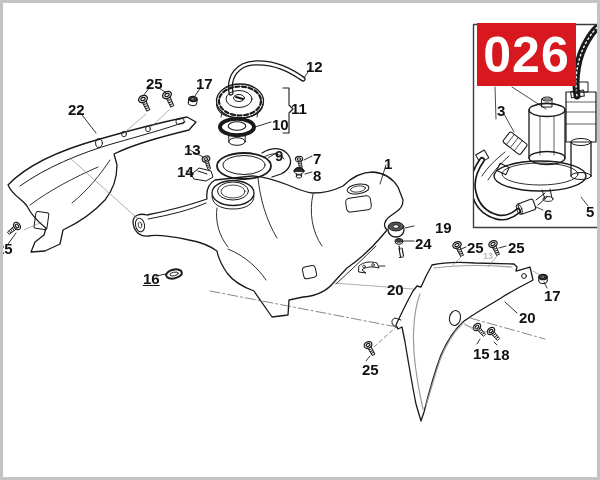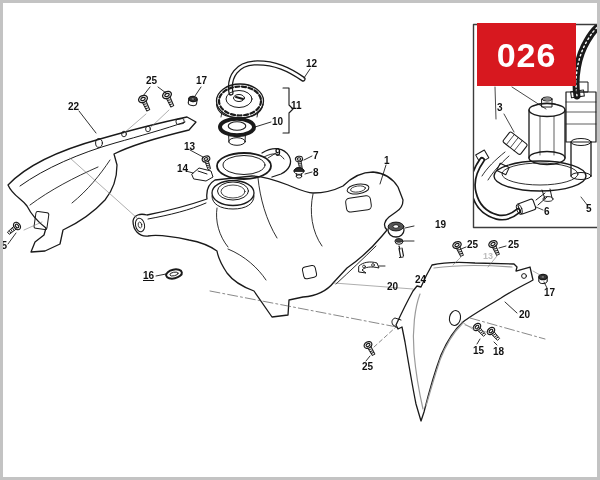--- a/index.html
+++ b/index.html
@@ -5,28 +5,28 @@
   html,body{margin:0;padding:0;background:#fff;}
   .frame{
     position:relative;width:600px;height:480px;background:#fff;
     overflow:hidden;font-family:"Liberation Sans",sans-serif;
   }
   .frame::after{
     content:"";position:absolute;inset:0;border:3px solid #c3c3c3;pointer-events:none;
   }
   svg{position:absolute;left:0;top:0;}
   #callout-layer div.callout{
-    position:absolute;font-weight:bold;font-size:10px;line-height:1;color:#111;
+    position:absolute;font-weight:bold;font-size:15px;line-height:1;color:#111;
     letter-spacing:0;white-space:nowrap;
   }
   #callout-layer div.callout.faint{color:#bcbcbc;font-size:9px;}
   .badge{
     position:absolute;left:477px;top:23px;width:99px;height:63px;
     display:flex;align-items:center;justify-content:center;
-    font-weight:bold;font-size:34px;letter-spacing:1px;line-height:1;
+    font-weight:bold;font-size:50px;letter-spacing:1px;line-height:1;
   }
 </style>
 </head>
 <body>
 
 <div class="frame" style="background: rgb(255, 255, 255);">
 
   <svg width="600" height="480" viewBox="0 0 600 480" fill="none" stroke="#1a1a1a" stroke-width="1.3" stroke-linecap="round" stroke-linejoin="round">
 
     <defs>
@@ -277,21 +277,21 @@
       <div class="callout" style="left: 306px; top: 59px;">12</div>
       <div class="callout" style="left: 291px; top: 101px; text-align: right;">11</div>
       <div class="callout" style="left: 272px; top: 117px;">10</div>
       <div class="callout" style="left: 184px; top: 142px;">13</div>
       <div class="callout" style="left: 275px; top: 148px;">9</div>
       <div class="callout" style="left: 313px; top: 151px;">7</div>
       <div class="callout" style="left: 177px; top: 164px;">14</div>
       <div class="callout" style="left: 313px; top: 168px;">8</div>
       <div class="callout" style="left: 384px; top: 156px;">1</div>
       <div class="callout" style="left: 415px; top: 220px; padding-left: 20px;">19</div>
-      <div class="callout" style="left: 415px; top: 236px; margin-top: 39px;">24</div>
+      <div class="callout" style="left: 415px; top: 236px;">24</div>
       <div class="callout" style="left: 387px; top: 262px; margin-top: 20px;">20</div>
       <div class="callout" style="left: 143px; top: 271px; text-decoration: underline;">16</div>
       <div class="callout" style="left: -4px; top: 241px;">25</div>
       <div class="callout" style="left: 467px; top: 240px;">25</div>
       <div class="callout" style="left: 508px; top: 240px;">25</div>
       <div class="callout faint" style="left: 483px; top: 252px;">13</div>
       <div class="callout" style="left: 544px; top: 288px;">17</div>
       <div class="callout" style="left: 519px; top: 310px;">20</div>
       <div class="callout" style="left: 473px; top: 346px;">15</div>
       <div class="callout" style="left: 493px; top: 347px;">18</div>

